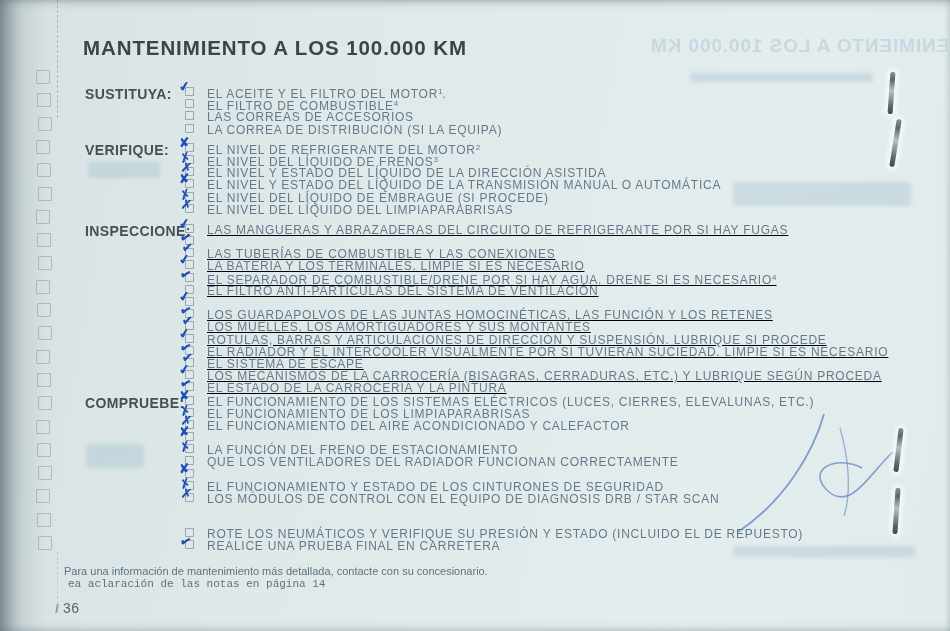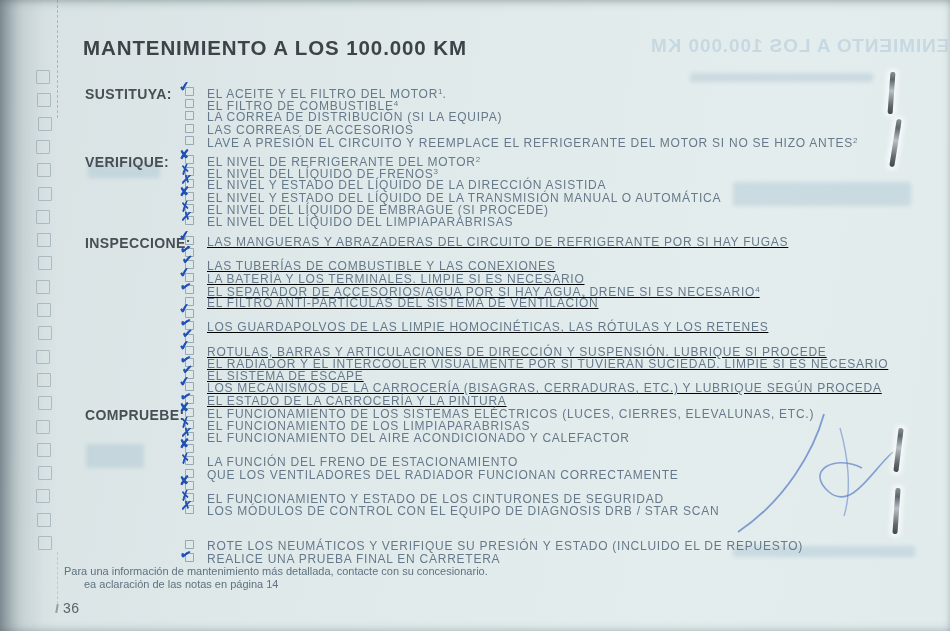--- a/index.html
+++ b/index.html
@@ -35,21 +35,21 @@
   .rows{margin-left:100px;}
   .row{position:relative;height:12.2px;line-height:12px;white-space:nowrap;padding-left:22px;}
   .row .txt{font-size:12px;letter-spacing:.75px;color:#66798a;}
   .row .sup{font-size:8px;vertical-align:4px;letter-spacing:0;}
   .cbox{position:absolute;left:0;top:1px;width:9px;height:9px;border:1px solid rgba(138,158,170,.85);
     border-radius:1px;background:rgba(255,255,255,.08);box-sizing:border-box;}
   .tick{position:absolute;font-family:"DejaVu Sans",sans-serif;font-weight:bold;font-size:13px;
     color:#2151b5;text-shadow:0 0 .6px #2151b5;pointer-events:none;}
 
   #footer{position:absolute;left:64px;top:565px;font-size:11px;color:#5f7280;line-height:13px;}
-  #footer .f2{margin-left:20px;}
+  #footer .f2{margin-left:4px;font-family:Liberation Mono, monospace;}
   #page-number{position:absolute;left:63px;top:600px;font-size:14px;color:#59646b;letter-spacing:.5px;}
   #torn-digit{position:absolute;left:56px;top:604px;width:2px;height:9px;background:rgba(90,100,108,.55);transform:rotate(10deg);}
 
   .staple{position:absolute;width:5px;border-radius:2px;
     background:linear-gradient(180deg,#8a9298 0%,#5d666c 18%,#b9c1c5 45%,#62696e 80%,#434a4f 100%);
     box-shadow:0 0 5px 3px rgba(250,253,253,.85);}
   #scribble{position:absolute;left:690px;top:398px;pointer-events:none;}
 </style>
 </head>
 <body>
@@ -93,48 +93,47 @@
   <div class="ghost-bar" style="left:733px;top:546px;width:182px;height:11px;"></div>
 
   <h1 id="page-title" style="margin:0;">MANTENIMIENTO A LOS 100.000 KM</h1>
 
   <div id="content">
       <div class="section" style="margin-bottom: 7px;">
         <span class="sec-label">SUSTITUYA:</span>
         <div class="rows">
           <div class="row"><span class="cbox"></span><span class="tick" style="left: -6px; top: -5px; transform: rotate(-12deg);">✔</span><span class="txt">EL ACEITE Y EL FILTRO DEL MOTOR</span><span class="txt sup">1</span><span class="txt">.</span></div>
           <div class="row"><span class="cbox"></span><span class="txt">EL FILTRO DE COMBUSTIBLE</span><span class="txt sup">4</span></div>
+          <div class="row"><span class="cbox"></span><span class="txt">LAS CORREAS DE ACCESORIOS</span></div>
           <div class="row"><span class="cbox"></span><span class="txt">LA CORREA DE DISTRIBUCIÓN (SI LA EQUIPA)</span></div>
-          <div class="row"><span class="cbox"></span><span class="txt">LAS CORREAS DE ACCESORIOS</span></div>
-          <div class="row"><span class="cbox"></span><span class="txt">LAVE A PRESIÓN EL CIRCUITO Y REEMPLACE EL REFRIGERANTE DEL MOTOR SI NO SE HIZO ANTES</span><span class="txt sup">2</span></div>
         </div>
       </div>
       <div class="section" style="margin-bottom: 8px;">
         <span class="sec-label">VERIFIQUE:</span>
         <div class="rows">
           <div class="row"><span class="cbox"></span><span class="tick" style="left: -6px; top: -5px; transform: rotate(-5deg);">✘</span><span class="txt">EL NIVEL DE REFRIGERANTE DEL MOTOR</span><span class="txt sup">2</span></div>
           <div class="row"><span class="cbox"></span><span class="tick" style="left: -5px; top: -2px; transform: rotate(-18deg);">✗</span><span class="txt">EL NIVEL DEL LÍQUIDO DE FRENOS</span><span class="txt sup">3</span></div>
           <div class="row"><span class="cbox"></span><span class="tick" style="left: -4px; top: -4px; transform: rotate(8deg);">✗</span><span class="txt">EL NIVEL Y ESTADO DEL LÍQUIDO DE LA DIRECCIÓN ASISTIDA</span></div>
           <div class="row"><span class="cbox"></span><span class="tick" style="left: -6px; top: -5px; transform: rotate(-5deg);">✘</span><span class="txt">EL NIVEL Y ESTADO DEL LÍQUIDO DE LA TRANSMISIÓN MANUAL O AUTOMÁTICA</span></div>
           <div class="row"><span class="cbox"></span><span class="tick" style="left: -5px; top: -2px; transform: rotate(-18deg);">✗</span><span class="txt">EL NIVEL DEL LÍQUIDO DE EMBRAGUE (SI PROCEDE)</span></div>
           <div class="row"><span class="cbox"></span><span class="tick" style="left: -4px; top: -4px; transform: rotate(8deg);">✗</span><span class="txt">EL NIVEL DEL LÍQUIDO DEL LIMPIAPARABRISAS</span></div>
         </div>
       </div>
       <div class="section" style="margin-bottom: 1px; text-decoration: underline;">
         <span class="sec-label">INSPECCIONE:</span>
         <div class="rows">
           <div class="row"><span class="cbox"></span><span class="tick" style="left: -6px; top: -5px; transform: rotate(-12deg);">✔</span><span class="txt">LAS MANGUERAS Y ABRAZADERAS DEL CIRCUITO DE REFRIGERANTE POR SI HAY FUGAS</span></div>
           <div class="row"><span class="cbox"></span><span class="tick" style="left: -5px; top: -3px; transform: rotate(14deg);">✔</span></div>
           <div class="row"><span class="cbox"></span><span class="tick" style="left: -3px; top: -5px; transform: rotate(2deg);">✔</span><span class="txt">LAS TUBERÍAS DE COMBUSTIBLE Y LAS CONEXIONES</span></div>
           <div class="row"><span class="cbox"></span><span class="tick" style="left: -6px; top: -5px; transform: rotate(-12deg);">✔</span><span class="txt">LA BATERÍA Y LOS TERMINALES. LIMPIE SI ES NECESARIO</span></div>
-          <div class="row"><span class="cbox"></span><span class="tick" style="left: -5px; top: -3px; transform: rotate(14deg);">✔</span><span class="txt">EL SEPARADOR DE ACCESORIOS/AGUA POR SI HAY AGUA. DRENE SI ES NECESARIO</span><span class="txt sup">4</span></div>
+          <div class="row"><span class="cbox"></span><span class="tick" style="left: -5px; top: -3px; transform: rotate(14deg);">✔</span><span class="txt">EL SEPARADOR DE COMBUSTIBLE/DRENE POR SI HAY AGUA. DRENE SI ES NECESARIO</span><span class="txt sup">4</span></div>
           <div class="row"><span class="cbox"></span><span class="txt">EL FILTRO ANTI-PARTÍCULAS DEL SISTEMA DE VENTILACIÓN</span></div>
           <div class="row"><span class="cbox"></span><span class="tick" style="left: -6px; top: -5px; transform: rotate(-12deg);">✔</span></div>
-          <div class="row"><span class="cbox"></span><span class="tick" style="left: -5px; top: -3px; transform: rotate(14deg);">✔</span><span class="txt">LOS GUARDAPOLVOS DE LAS LIMPIE HOMOCINÉTICAS, LAS RÓTULAS Y LOS RETENES</span></div>
-          <div class="row"><span class="cbox"></span><span class="tick" style="left: -3px; top: -5px; transform: rotate(2deg);">✔</span></div>
+          <div class="row"><span class="cbox"></span><span class="tick" style="left: -5px; top: -3px; transform: rotate(14deg);">✔</span><span class="txt">LOS GUARDAPOLVOS DE LAS JUNTAS HOMOCINÉTICAS, LAS FUNCIÓN Y LOS RETENES</span></div>
+          <div class="row"><span class="cbox"></span><span class="tick" style="left: -3px; top: -5px; transform: rotate(2deg);">✔</span><span class="txt">LOS MUELLES, LOS AMORTIGUADORES Y SUS MONTANTES</span></div>
           <div class="row"><span class="cbox"></span><span class="tick" style="left: -6px; top: -5px; transform: rotate(-12deg);">✔</span><span class="txt">ROTULAS, BARRAS Y ARTICULACIONES DE DIRECCIÓN Y SUSPENSIÓN. LUBRIQUE SI PROCEDE</span></div>
           <div class="row"><span class="cbox"></span><span class="tick" style="left: -5px; top: -3px; transform: rotate(14deg);">✔</span><span class="txt">EL RADIADOR Y EL INTERCOOLER VISUALMENTE POR SI TUVIERAN SUCIEDAD. LIMPIE SI ES NECESARIO</span></div>
           <div class="row"><span class="cbox"></span><span class="tick" style="left: -3px; top: -5px; transform: rotate(2deg);">✔</span><span class="txt">EL SISTEMA DE ESCAPE</span></div>
           <div class="row"><span class="cbox"></span><span class="tick" style="left: -6px; top: -5px; transform: rotate(-12deg);">✔</span><span class="txt">LOS MECANISMOS DE LA CARROCERÍA (BISAGRAS, CERRADURAS, ETC.) Y LUBRIQUE SEGÚN PROCEDA</span></div>
           <div class="row"><span class="cbox"></span><span class="tick" style="left: -5px; top: -3px; transform: rotate(14deg);">✔</span><span class="txt">EL ESTADO DE LA CARROCERÍA Y LA PINTURA</span></div>
         </div>
       </div>
       <div class="section" style="margin-bottom: 23px;">
         <span class="sec-label">COMPRUEBE:</span>
         <div class="rows">

